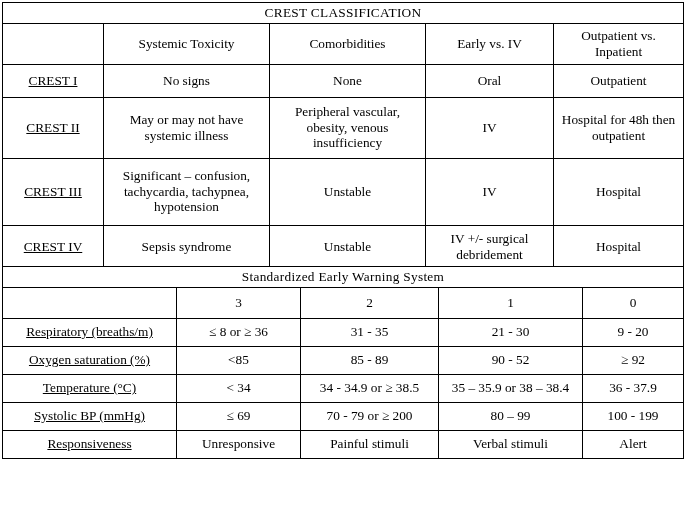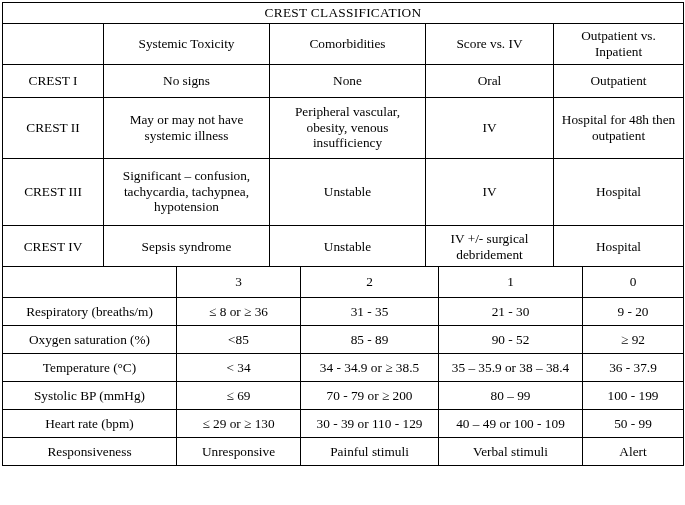--- a/index.html
+++ b/index.html
@@ -47,20 +47,21 @@
     padding: 4px 0 5px 0;
     border: 1px solid #000000;
   }
   .hdr {
     font-weight: bold;
     font-size: 13.6px;
   }
   .rowlabel {
     font-weight: bold;
     font-size: 13.2px;
+    text-decoration: underline;
   }
   
   #crest-table {
     position: absolute;
     left: 2px;
     top: 2px;
     width: 681px;
   }
   #crest-table col.c0 { width: 101px; }
   #crest-table col.c1 { width: 166px; }
@@ -104,21 +105,21 @@
         <col class="c4">
     </colgroup>
     <tbody>
       <tr class="r-title">
         <td colspan="5" class="title-bar">CREST CLASSIFICATION</td>
       </tr>
       <tr class="r-head">
         <td class="hdr"></td>
         <td class="hdr">Systemic Toxicity</td>
         <td class="hdr">Comorbidities</td>
-        <td class="hdr">Score vs. IV</td>
+        <td class="hdr">Early vs. IV</td>
         <td class="hdr">Outpatient vs. Inpatient</td>
       </tr>
 
       <tr class="r-1">
         <td class="rowlabel">CREST I</td>
         <td>No signs</td>
         <td>None</td>
         <td>Oral</td>
         <td>Outpatient</td>
       </tr>
@@ -151,20 +152,23 @@
 
   <table class="tbl" id="sews-table">
     <colgroup>
       <col class="c0">
         <col class="c1">
         <col class="c2">
         <col class="c3">
         <col class="c4">
     </colgroup>
     <tbody>
+      <tr class="r-title">
+        <td colspan="5" class="title-bar">Standardized Early Warning System</td>
+      </tr>
       <tr class="r-scorenums">
         <td></td>
         <td>3</td>
         <td>2</td>
         <td>1</td>
         <td>0</td>
       </tr>
 
       <tr class="srow">
         <td class="rowlabel">Respiratory (breaths/m)</td>
@@ -191,27 +195,20 @@
       </tr>
 
       <tr class="srow">
         <td class="rowlabel">Systolic BP (mmHg)</td>
         <td class="nowrap">≤ 69</td>
         <td class="nowrap">70 - 79 or ≥ 200</td>
         <td class="nowrap">80 – 99</td>
         <td class="nowrap">100 - 199</td>
       </tr>
 
-      <tr class="srow">
-        <td class="rowlabel">Heart rate (bpm)</td>
-        <td class="nowrap">≤ 29 or ≥ 130</td>
-        <td class="nowrap">30 - 39 or  110 - 129</td>
-        <td class="nowrap">40 – 49 or 100 - 109</td>
-        <td class="nowrap">50 - 99</td>
-      </tr>
 
       <tr class="srow">
         <td class="rowlabel">Responsiveness</td>
         <td class="nowrap">Unresponsive</td>
         <td class="nowrap">Painful stimuli</td>
         <td class="nowrap">Verbal stimuli</td>
         <td class="nowrap">Alert</td>
       </tr>
     </tbody>
   </table>

